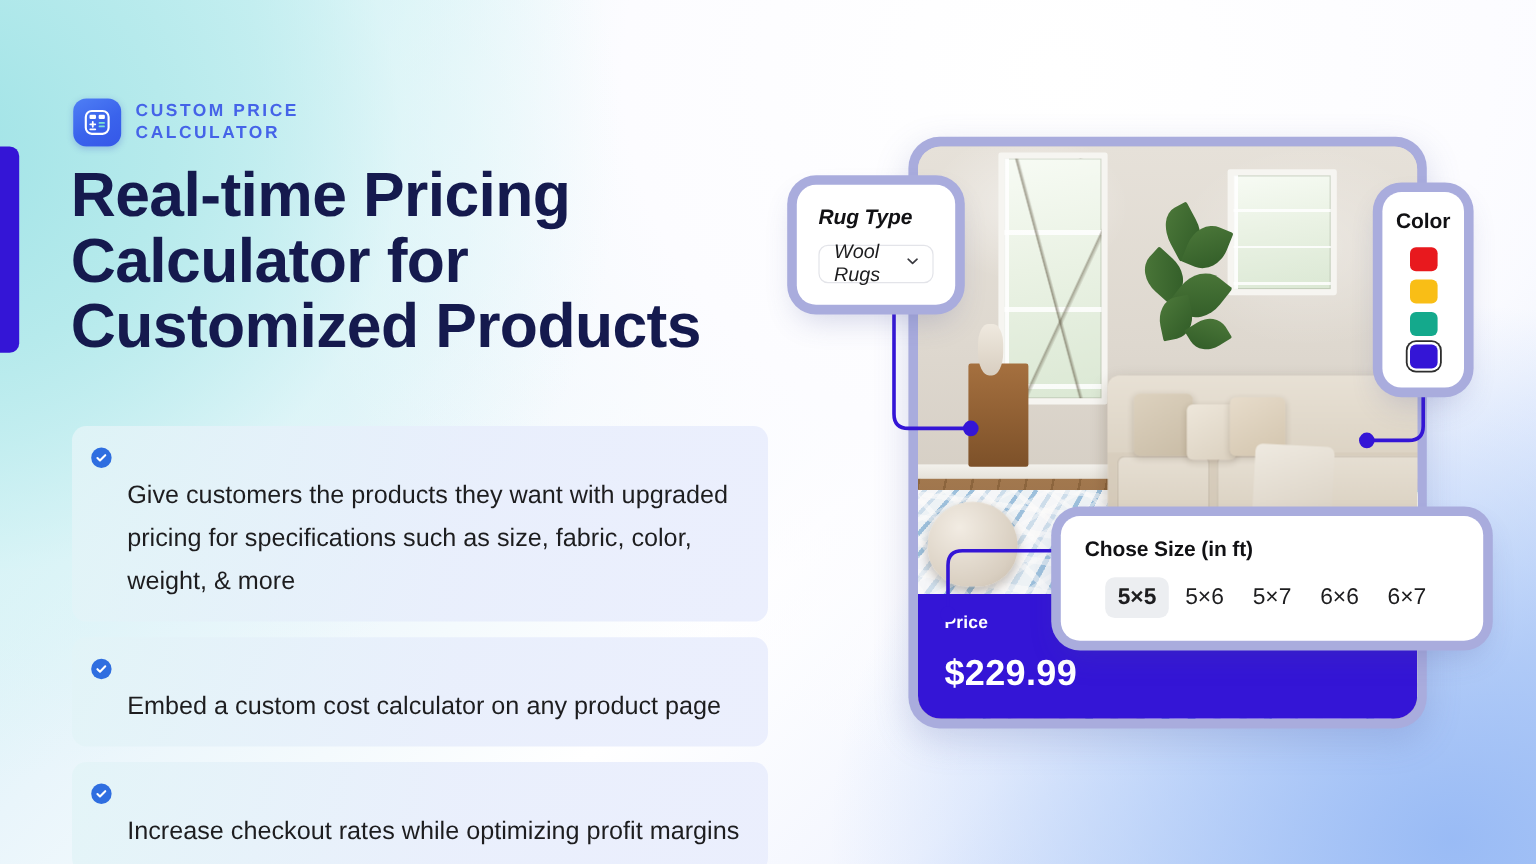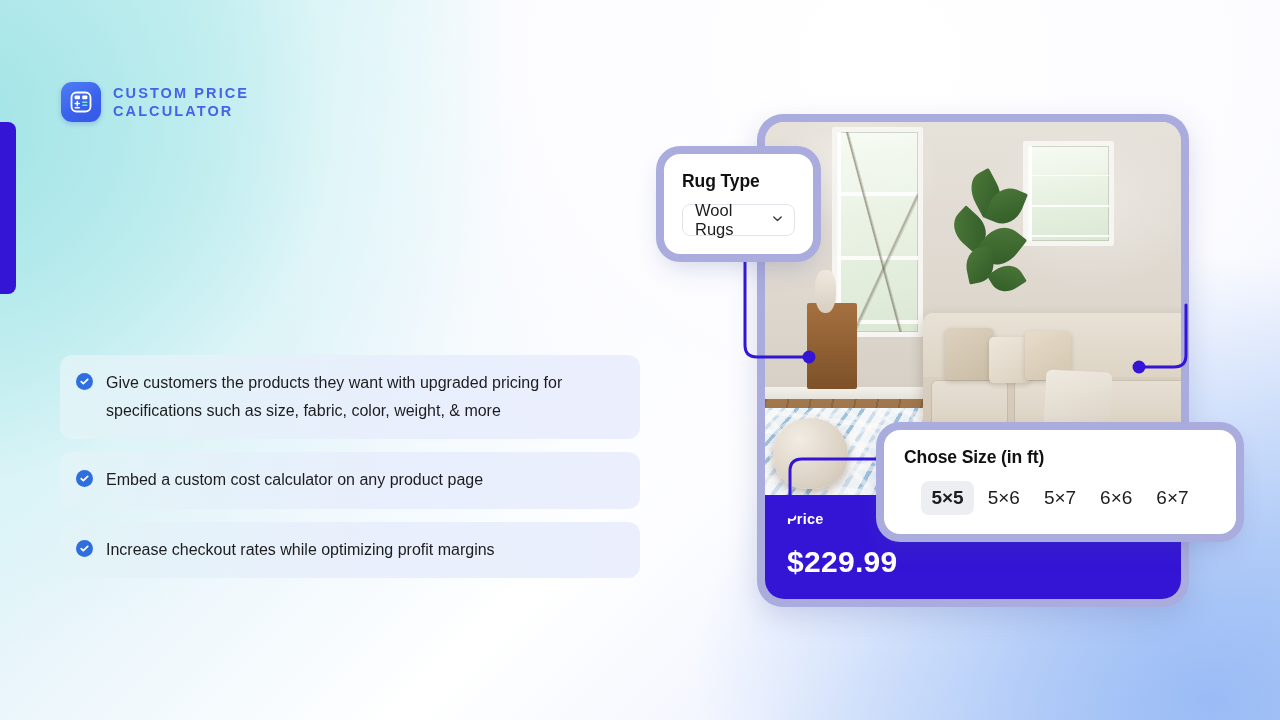--- a/index.html
+++ b/index.html
@@ -101,23 +101,24 @@
     height: 17px;
     margin-top: 4px;
     border-radius: 50%;
     background: #2f6ee0;
     display: flex;
     align-items: center;
     justify-content: center;
   }
   .check svg { display: block; }
   .bullet-text {
-    font-size: 16px;
+    font-size: 21px;
     line-height: 1.72;
     color: #1d1d1f;
+    margin-top: 26px;
   }
 
   
   .product {
     position: absolute;
     left: 757px;
     top: 114px;
     width: 432px;
     height: 493px;
     border-radius: 26px;
@@ -298,22 +299,23 @@
     font-size: 17.5px;
     font-weight: bold;
     color: #111114;
     letter-spacing: -0.1px;
   }
 
   
   .card-rugtype {
     left: 664px;
     top: 154px;
-    width: 149px;
+    width: 132px;
     padding: 17px 18px 18px;
+    font-style: italic;
   }
   .select-box {
     margin-top: 12px;
     height: 32px;
     border: 1px solid #e3e4e9;
     border-radius: 8px;
     display: flex;
     align-items: center;
     justify-content: space-between;
     padding: 0 10px 0 12px;
@@ -395,20 +397,25 @@
         <rect x="13.2" y="14.6" width="5.2" height="1.5" rx="0.7" fill="#7fe3d0"></rect>
         <path d="M6.2 17.8h4.2" stroke="#ffffff" stroke-width="1.5" stroke-linecap="round"></path>
       </svg>
     </div>
     <div class="brand-text">
       <div>CUSTOM PRICE</div>
       <div>CALCULATOR</div>
     </div>
   </div>
 
+  <h1 class="headline">
+    <span>Real-time Pricing</span>
+    <span>Calculator for</span>
+    <span>Customized Products</span>
+  </h1>
 
   <div class="bullets">
     <div class="bullet">
       <span class="check">
         <svg width="11" height="11" viewBox="0 0 12 12" aria-hidden="true">
           <path d="M2.4 6.2L4.7 8.4L9.5 3.6" fill="none" stroke="#ffffff" stroke-width="1.9" stroke-linecap="round" stroke-linejoin="round"></path>
         </svg>
       </span>
       <span class="bullet-text">Give customers the products they want with upgraded pricing for specifications such as size, fabric, color, weight, &amp; more</span>
     </div>
@@ -498,20 +505,29 @@
     <div class="select-box">
       <span class="select-value">Wool Rugs</span>
       <span class="chev">
         <svg width="13" height="13" viewBox="0 0 14 14" aria-hidden="true">
           <path d="M3 5.4L7 9.2L11 5.4" fill="none" stroke="#3a3a40" stroke-width="1.5" stroke-linecap="round" stroke-linejoin="round"></path>
         </svg>
       </span>
     </div>
   </div>
 
+  <div class="float-card card-color">
+    <div class="card-title">Color</div>
+    <div class="swatches">
+      <div class="swatch" style="background:#e8191e"></div>
+      <div class="swatch" style="background:#f9be16"></div>
+      <div class="swatch" style="background:#14a98c"></div>
+      <div class="swatch selected" style="background:#3415d6"></div>
+    </div>
+  </div>
 
   <div class="float-card card-size">
     <div class="card-title">Chose Size (in ft)</div>
     <div class="size-opts">
       <div class="size-opt selected">5×5</div>
       <div class="size-opt">5×6</div>
       <div class="size-opt">5×7</div>
       <div class="size-opt">6×6</div>
       <div class="size-opt">6×7</div>
     </div>

